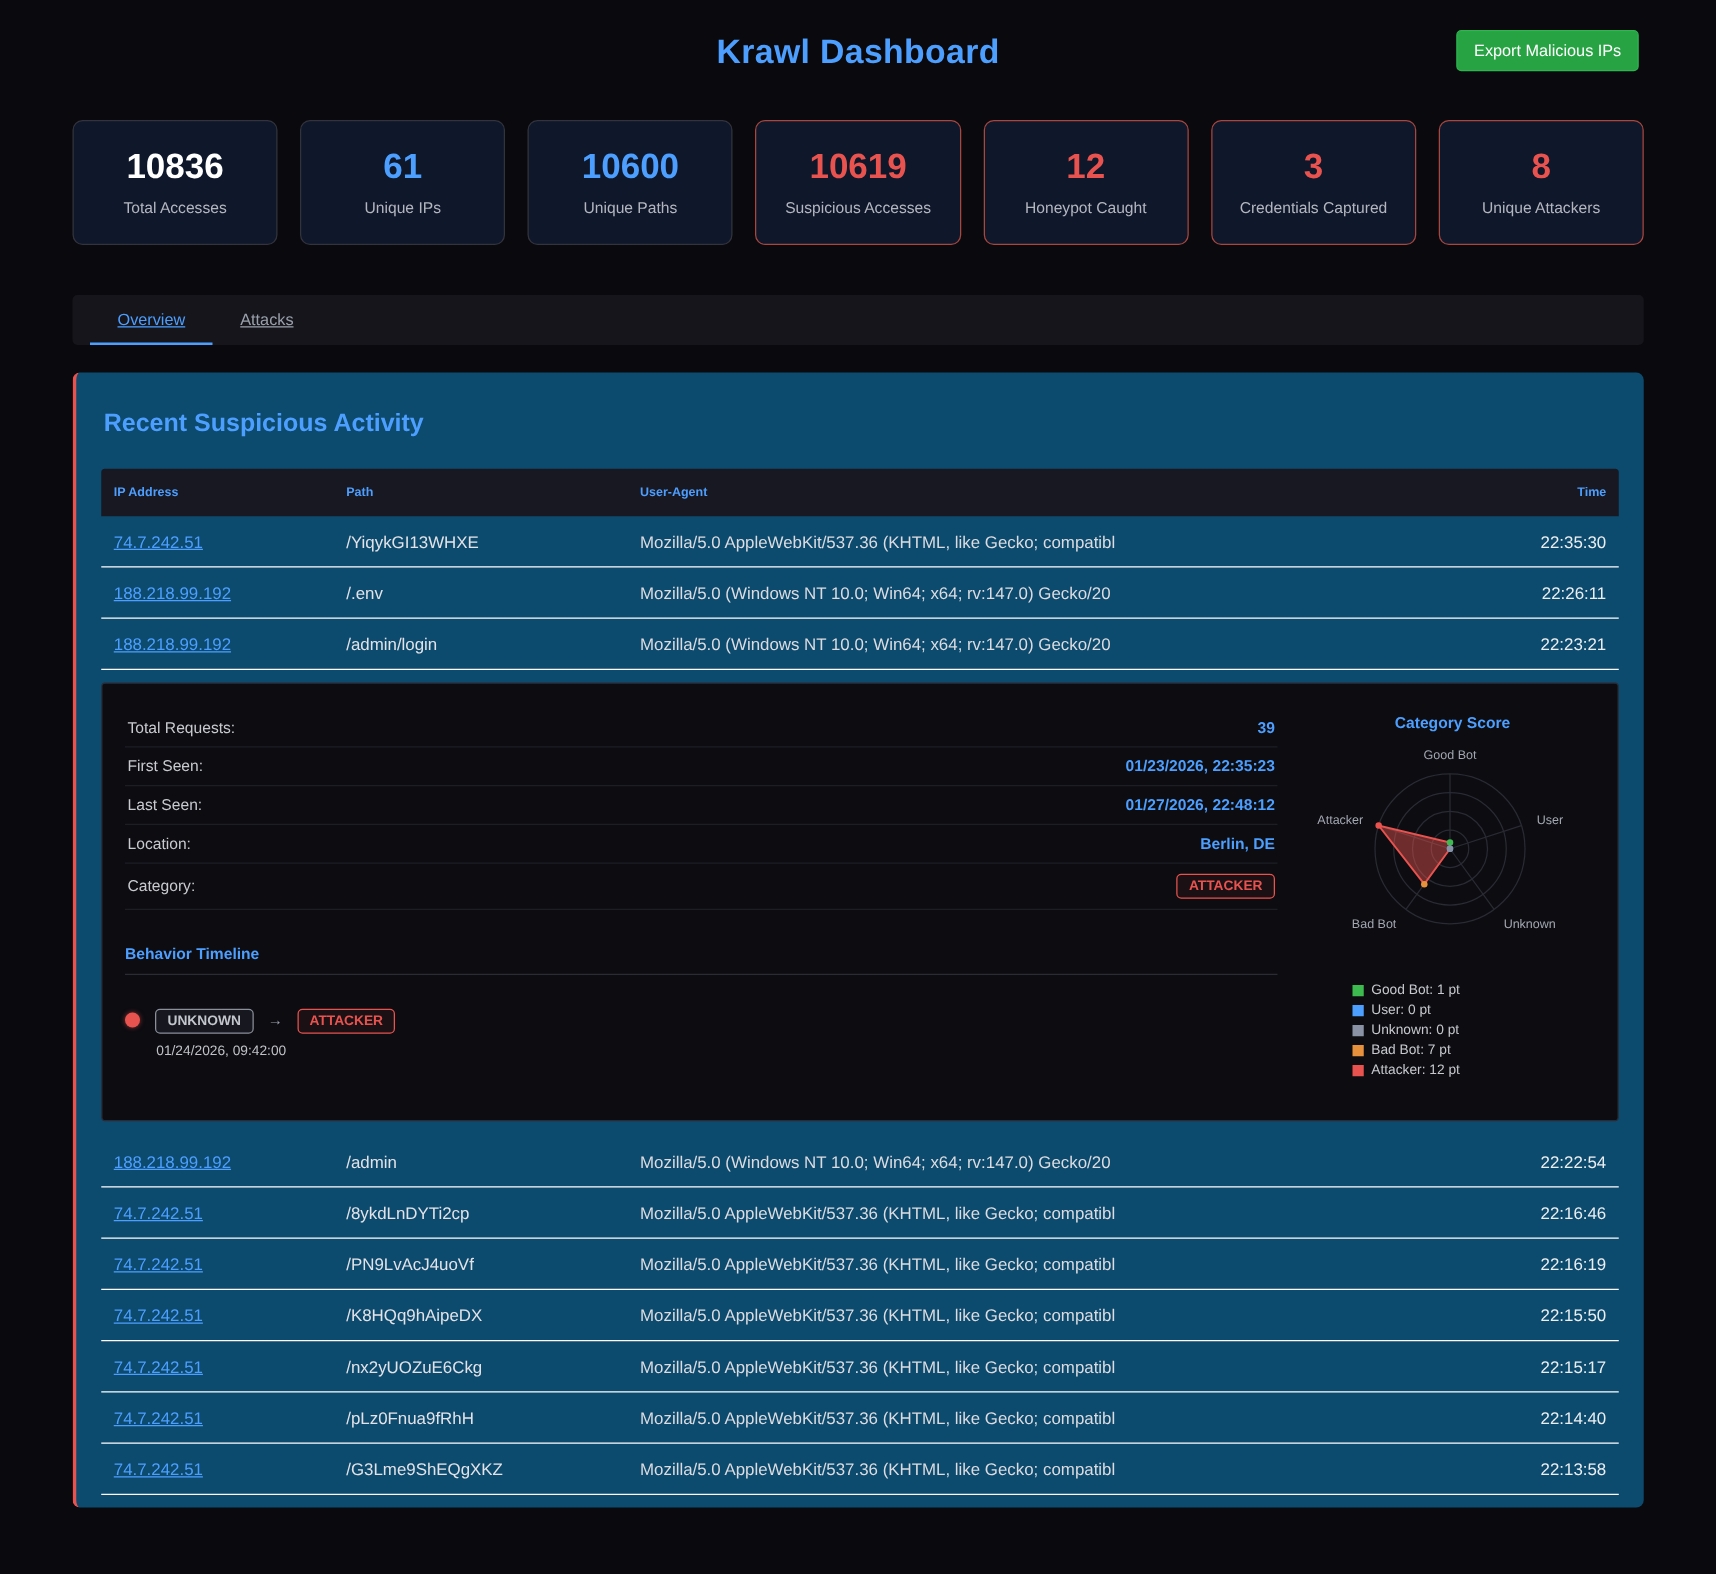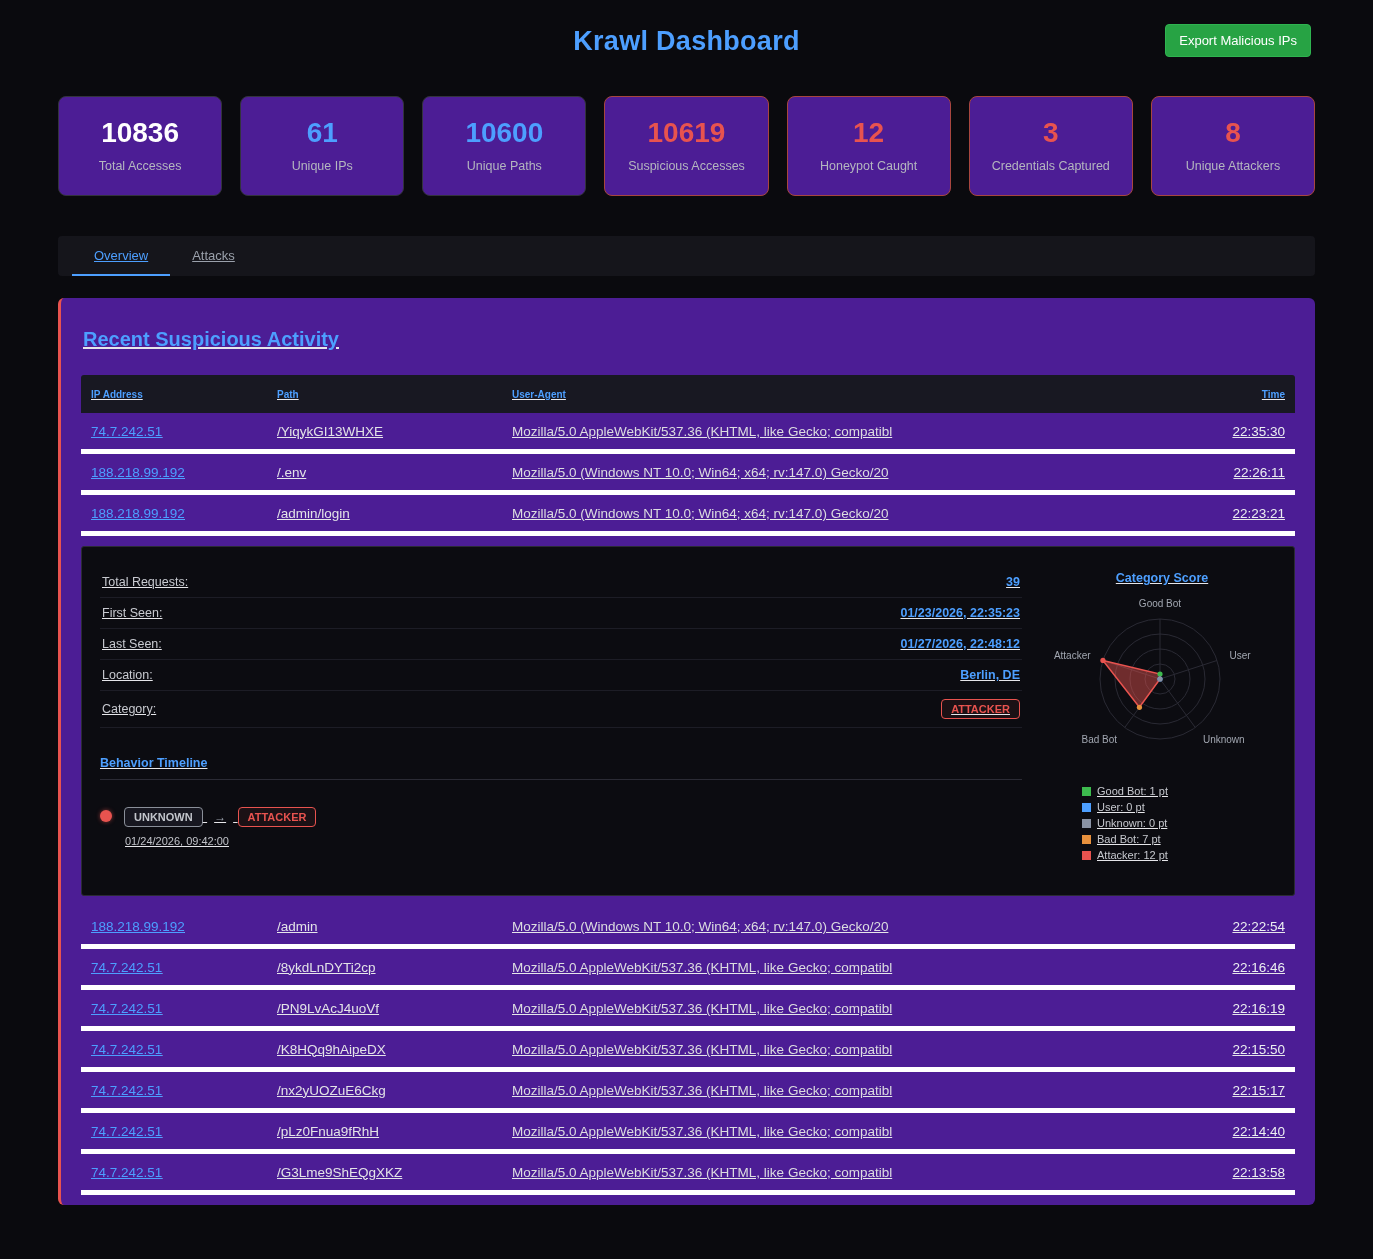--- a/index.html
+++ b/index.html
@@ -19,21 +19,21 @@
   }
   .export-btn {
     position:absolute; right:4px; top:24px;
     background:#27a344; color:#fff; border:1px solid #2fb450;
     font-size:13px; font-family:inherit; padding:8px 13px; border-radius:4px; cursor:pointer;
   }
 
   
   .stats { display:flex; gap:18px; margin-top:20px; }
   .stat-card {
-    flex:1; background:#4c1d95; border:1px solid #33333d; border-radius:8px;
+    flex:1; background:#0f172a; border:1px solid #33333d; border-radius:8px;
     text-align:center; padding:20px 6px 22px;
   }
   .stat-card.danger { border-color:#a8463f; }
   .stat-value { font-size:28px; font-weight:bold; color:#ffffff; margin-bottom:10px; }
   .stat-card.info .stat-value { color:#4d9fff; }
   .stat-card.danger .stat-value { color:#e8534f; }
   .stat-label { font-size:12.5px; color:#b4b6bf; }
 
   
   .tabs {
@@ -42,35 +42,35 @@
   }
   .tab {
     display:flex; align-items:center; padding:0 22px; font-size:13px;
     color:#9aa0ab; text-decoration:underline; cursor:pointer;
     border-bottom:2px solid transparent;
   }
   .tab.active { color:#4d9fff; border-bottom-color:#4d9fff; }
 
   
   .panel {
-    margin-top:22px; margin-bottom:18px; background:#4c1d95;
-    border-left:3px solid #e8534f; border-radius:6px; padding:24px 20px 10px;text-decoration:underline;
+    margin-top:22px; margin-bottom:18px; background:#0c4a6e;
+    border-left:3px solid #e8534f; border-radius:6px; padding:24px 20px 10px;
   }
   .panel-title { color:#4d9fff; font-size:20px; font-weight:bold; margin:6px 0 24px 2px; }
 
   
   .thead, .trow {
     display:grid; grid-template-columns:186px 235px 1fr 115px;
     align-items:center; padding:0 10px;
   }
   .thead {
     background:#181822; color:#4d9fff; font-weight:bold; font-size:10px;
     height:38px; border-radius:3px 3px 0 0;
   }
-  .trow { height:41px; border-bottom:5px solid #ffffff; font-size:13.5px; cursor:pointer; }
+  .trow { height:41px; border-bottom:1px solid #ffffff; font-size:13.5px; cursor:pointer; }
   .td-time, .th-time { text-align:right; }
   .ip-link { color:#4d9fff; text-decoration:underline; }
   .td-path { color:#e3e3e7; }
   .td-ua { color:#dcdce0; }
   .td-time { color:#eceff1; }
 
   
   .detail {
     margin:10px 0 12px; border:1px solid #2b2b35; background:#0c0c11;
     border-radius:3px; padding:20px 18px 30px; display:flex; gap:26px;

